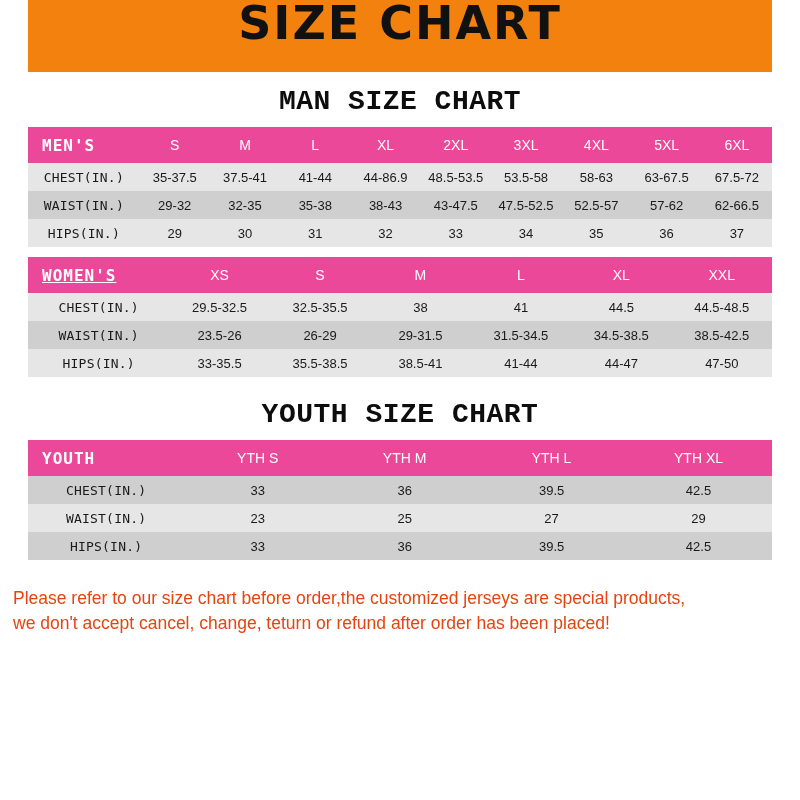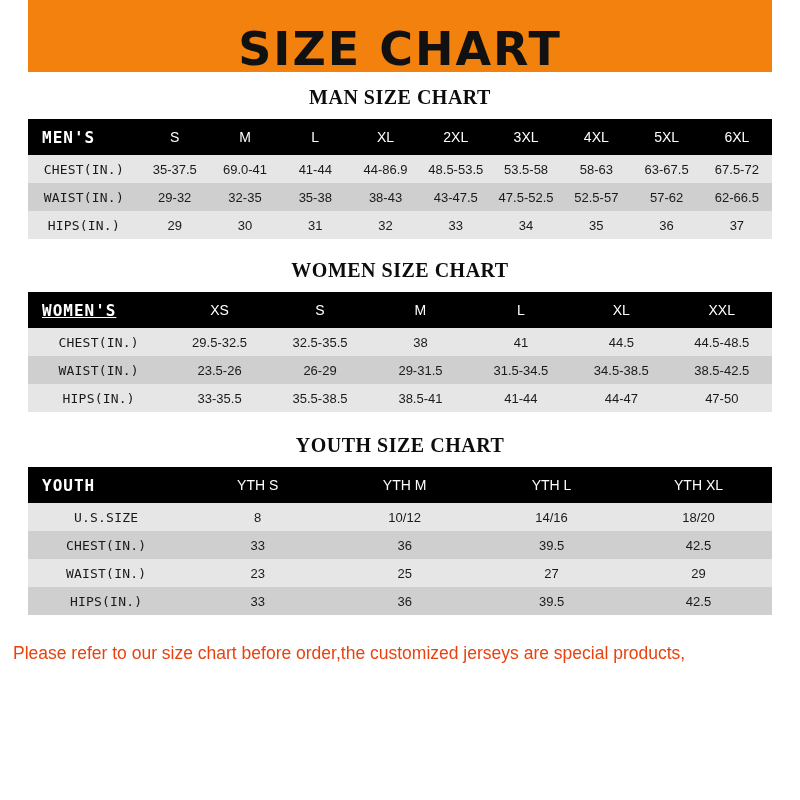--- a/index.html
+++ b/index.html
@@ -13,21 +13,21 @@
     width: 800px; height: 800px;
     background: #ffffff;
     position: relative;
     overflow: hidden;
   }
   
   .banner {
     height: 72px;
     background: #f2820d;
     display: flex;
-    align-items: flex-end;
+    align-items: flex-start;
     justify-content: center;
     position: relative;
   }
   .banner-title {
     font-family: "DejaVu Sans", sans-serif;
     font-weight: 700;
     font-size: 46px;
     letter-spacing: 2px;
     color: #111111;
     line-height: 1;
@@ -39,23 +39,23 @@
     width: 28px;
     height: 72px;
     background: #ffffff;
   }
   .banner-notch-left { left: 0; }
   .banner-notch-right { right: 0; }
 
   
   .section-title {
     text-align: center;
-    font-family: Liberation Serif, serif;
+    font-family: Liberation Mono, monospace;
     font-weight: 700;
-    font-size: 20px;
+    font-size: 28px;
     letter-spacing: 0.5px;
     color: #0d0d0d;
   }
 
   .table-wrap { padding: 0 28px; }
 
   table.size-table {
     width: 100%;
     border-collapse: collapse;
     table-layout: fixed;
@@ -63,21 +63,21 @@
   table.size-table th, table.size-table td {
     text-align: center;
     font-size: 13px;
     color: #1a1a1a;
     padding: 0;
     height: 28px;
     font-weight: normal;
     white-space: nowrap;
   }
   table.size-table thead th {
-    background: #000000;
+    background: #ec4899;
     color: #ffffff;
     height: 36px;
     font-size: 14px;
   }
   table.size-table thead th.label-head {
     font-family: "DejaVu Sans Mono", monospace;
     font-weight: 700;
     font-size: 16px;
     letter-spacing: 1px;
     text-align: left;
@@ -132,21 +132,21 @@
             <th style="width: 9.44444%;">3XL</th>
             <th style="width: 9.44444%;">4XL</th>
             <th style="width: 9.44444%;">5XL</th>
             <th style="width: 9.44444%;">6XL</th>
           </tr>
         </thead>
       <tbody>
           <tr class="row-light">
             <td class="label-cell">CHEST(IN.)</td>
             <td>35-37.5</td>
-            <td>69.0-41</td>
+            <td>37.5-41</td>
             <td>41-44</td>
             <td>44-86.9</td>
             <td>48.5-53.5</td>
             <td>53.5-58</td>
             <td>58-63</td>
             <td>63-67.5</td>
             <td>67.5-72</td>
           </tr>
           <tr class="row-dark">
             <td class="label-cell">WAIST(IN.)</td>
@@ -169,21 +169,20 @@
             <td>33</td>
             <td>34</td>
             <td>35</td>
             <td>36</td>
             <td>37</td>
           </tr>
         </tbody>
     </table>
   </div>
 
-  <div class="section-title sp-women">WOMEN SIZE CHART</div>
   <div class="table-wrap tbl-gap">
     <table class="size-table" id="women-table">
       <thead>
           <tr>
             <th class="label-head" style="width: 19%; text-decoration: underline;">WOMEN'S</th>
             <th style="width: 13.5%;">XS</th>
             <th style="width: 13.5%;">S</th>
             <th style="width: 13.5%;">M</th>
             <th style="width: 13.5%;">L</th>
             <th style="width: 13.5%;">XL</th>
@@ -228,27 +227,20 @@
       <thead>
           <tr>
             <th class="label-head" style="width: 21%;">YOUTH</th>
             <th style="width: 19.75%;">YTH S</th>
             <th style="width: 19.75%;">YTH M</th>
             <th style="width: 19.75%;">YTH L</th>
             <th style="width: 19.75%;">YTH XL</th>
           </tr>
         </thead>
       <tbody>
-          <tr class="row-light">
-            <td class="label-cell">U.S.SIZE</td>
-            <td>8</td>
-            <td>10/12</td>
-            <td>14/16</td>
-            <td>18/20</td>
-          </tr>
           <tr class="row-dark">
             <td class="label-cell">CHEST(IN.)</td>
             <td>33</td>
             <td>36</td>
             <td>39.5</td>
             <td>42.5</td>
           </tr>
           <tr class="row-light">
             <td class="label-cell">WAIST(IN.)</td>
             <td>23</td>
@@ -262,15 +254,16 @@
             <td>36</td>
             <td>39.5</td>
             <td>42.5</td>
           </tr>
         </tbody>
     </table>
   </div>
 
   <div class="footer-note foot-gap">
     <div>Please refer to our size chart before order,the customized jerseys are special products,</div>
+    <div>we don't accept cancel, change, teturn or refund after order has been placed!</div>
   </div>
 
 </div>
 
 </body></html>

